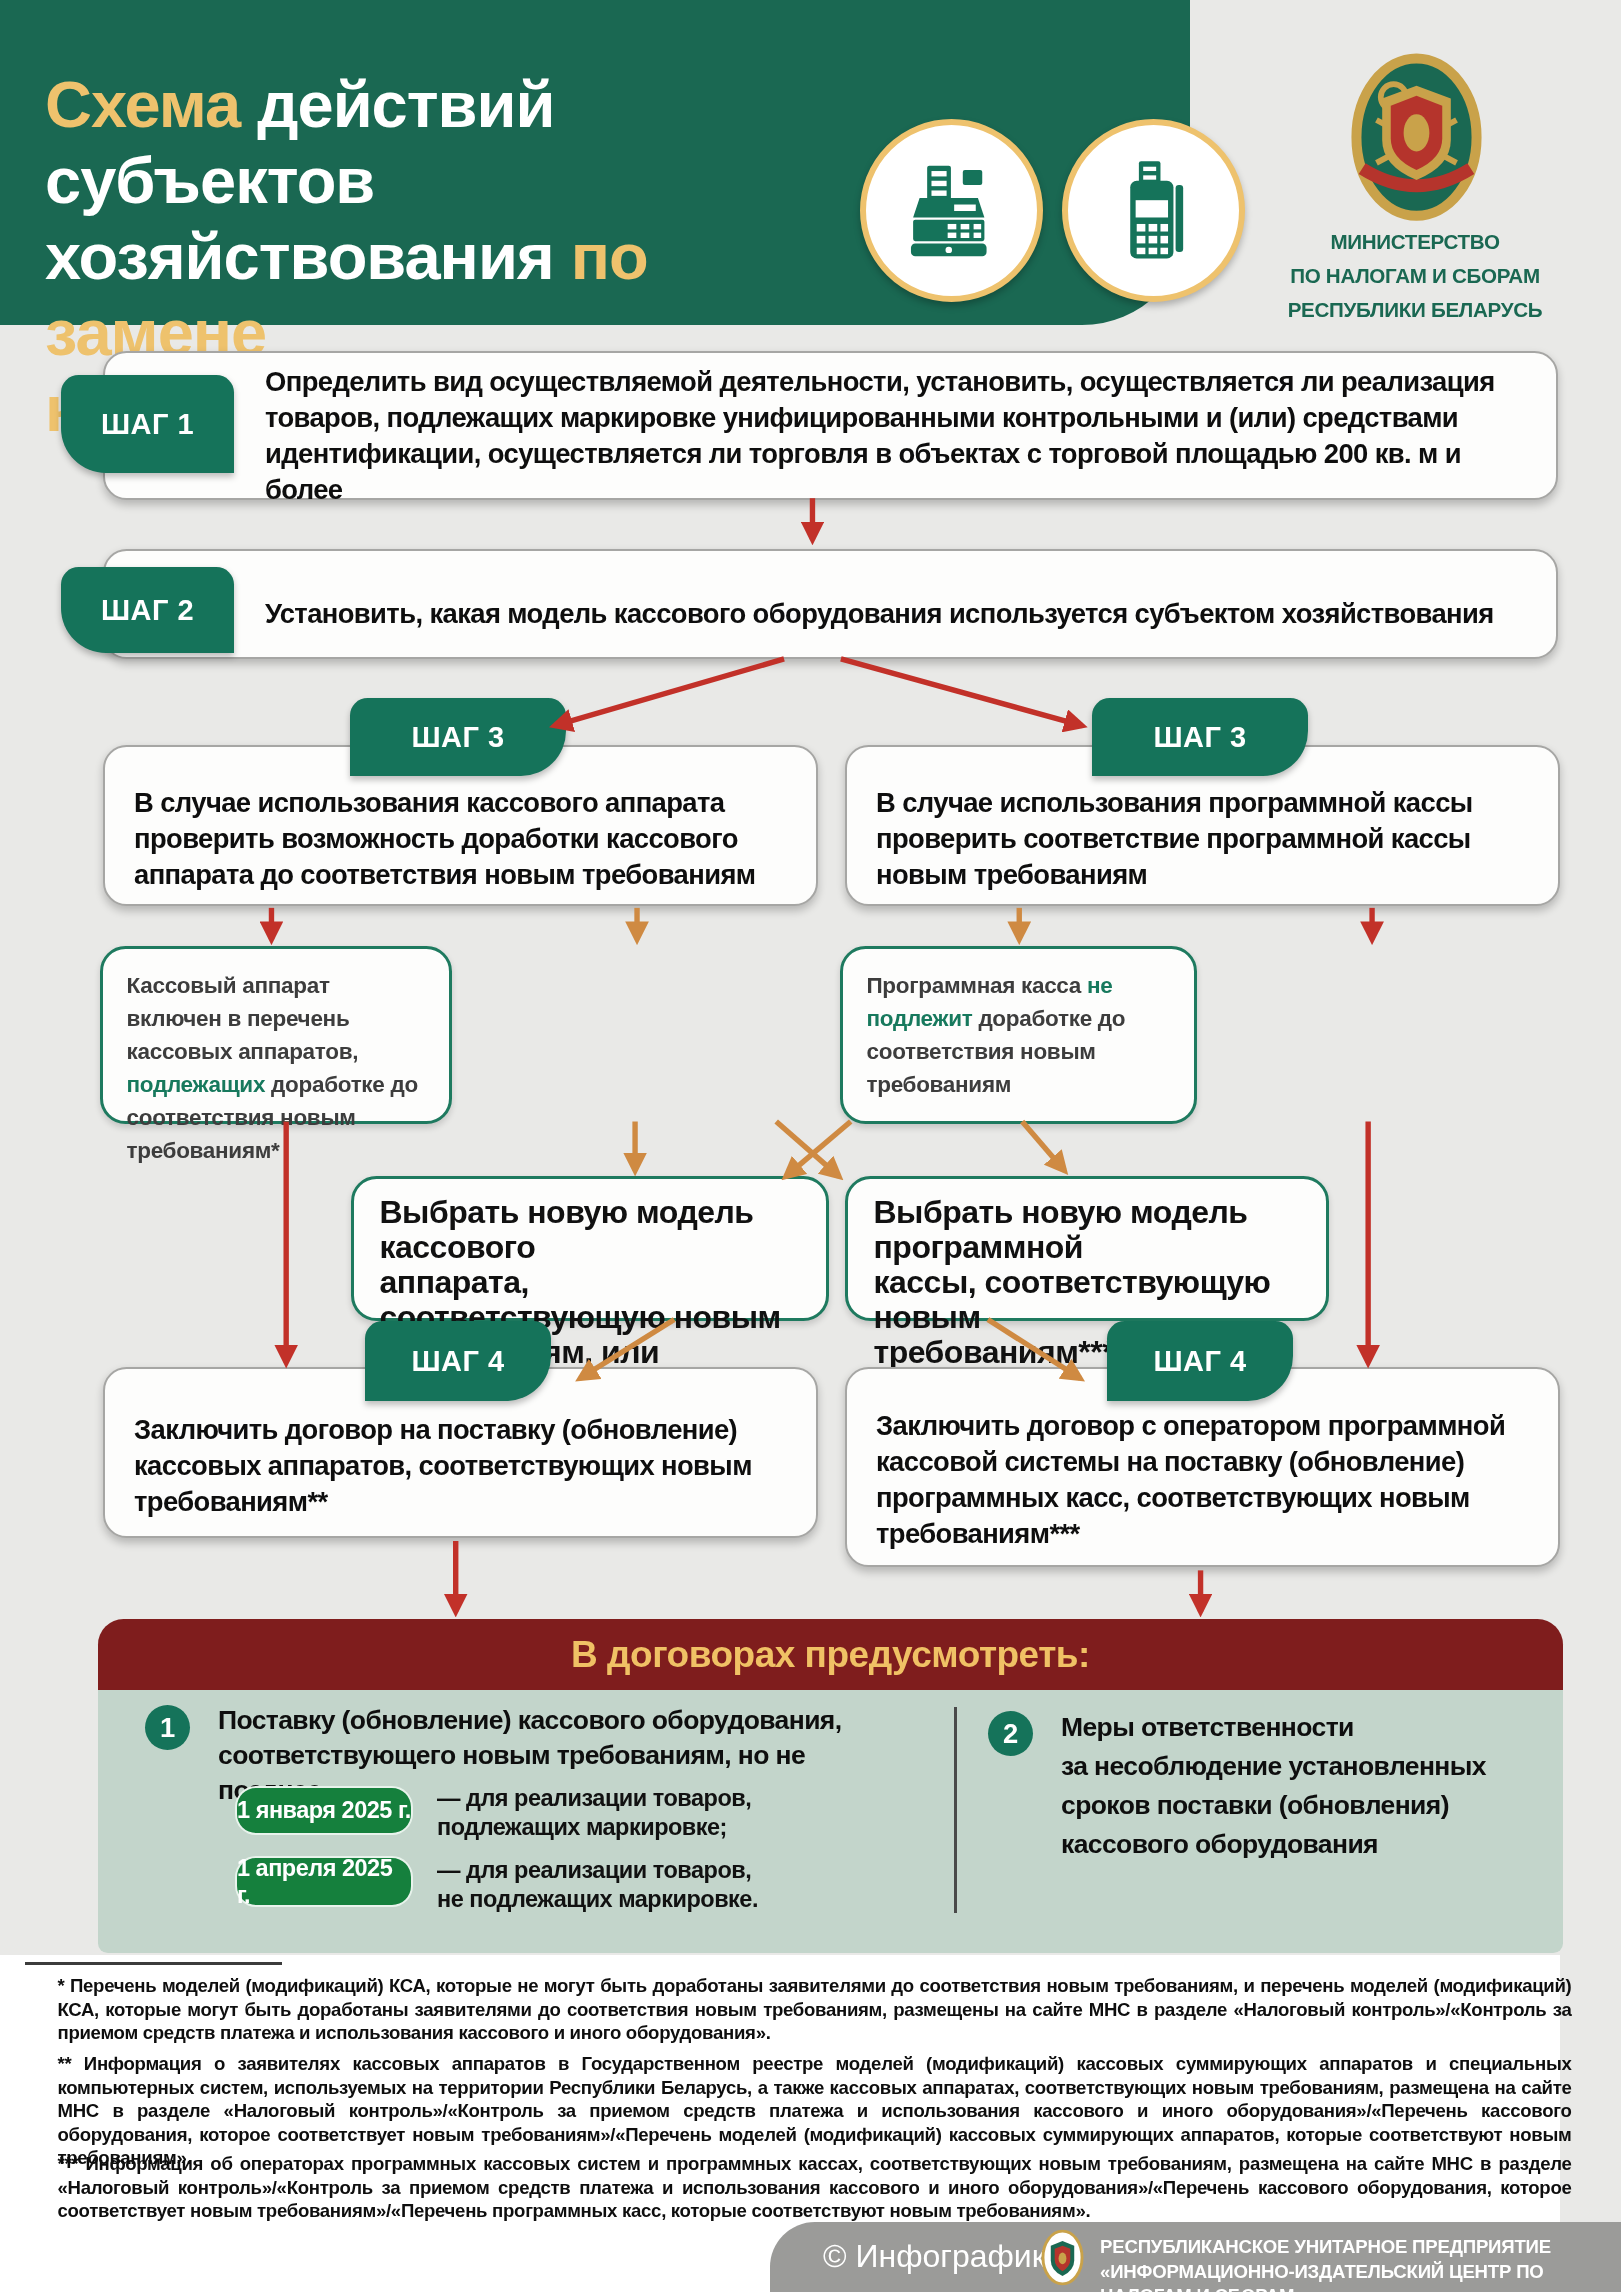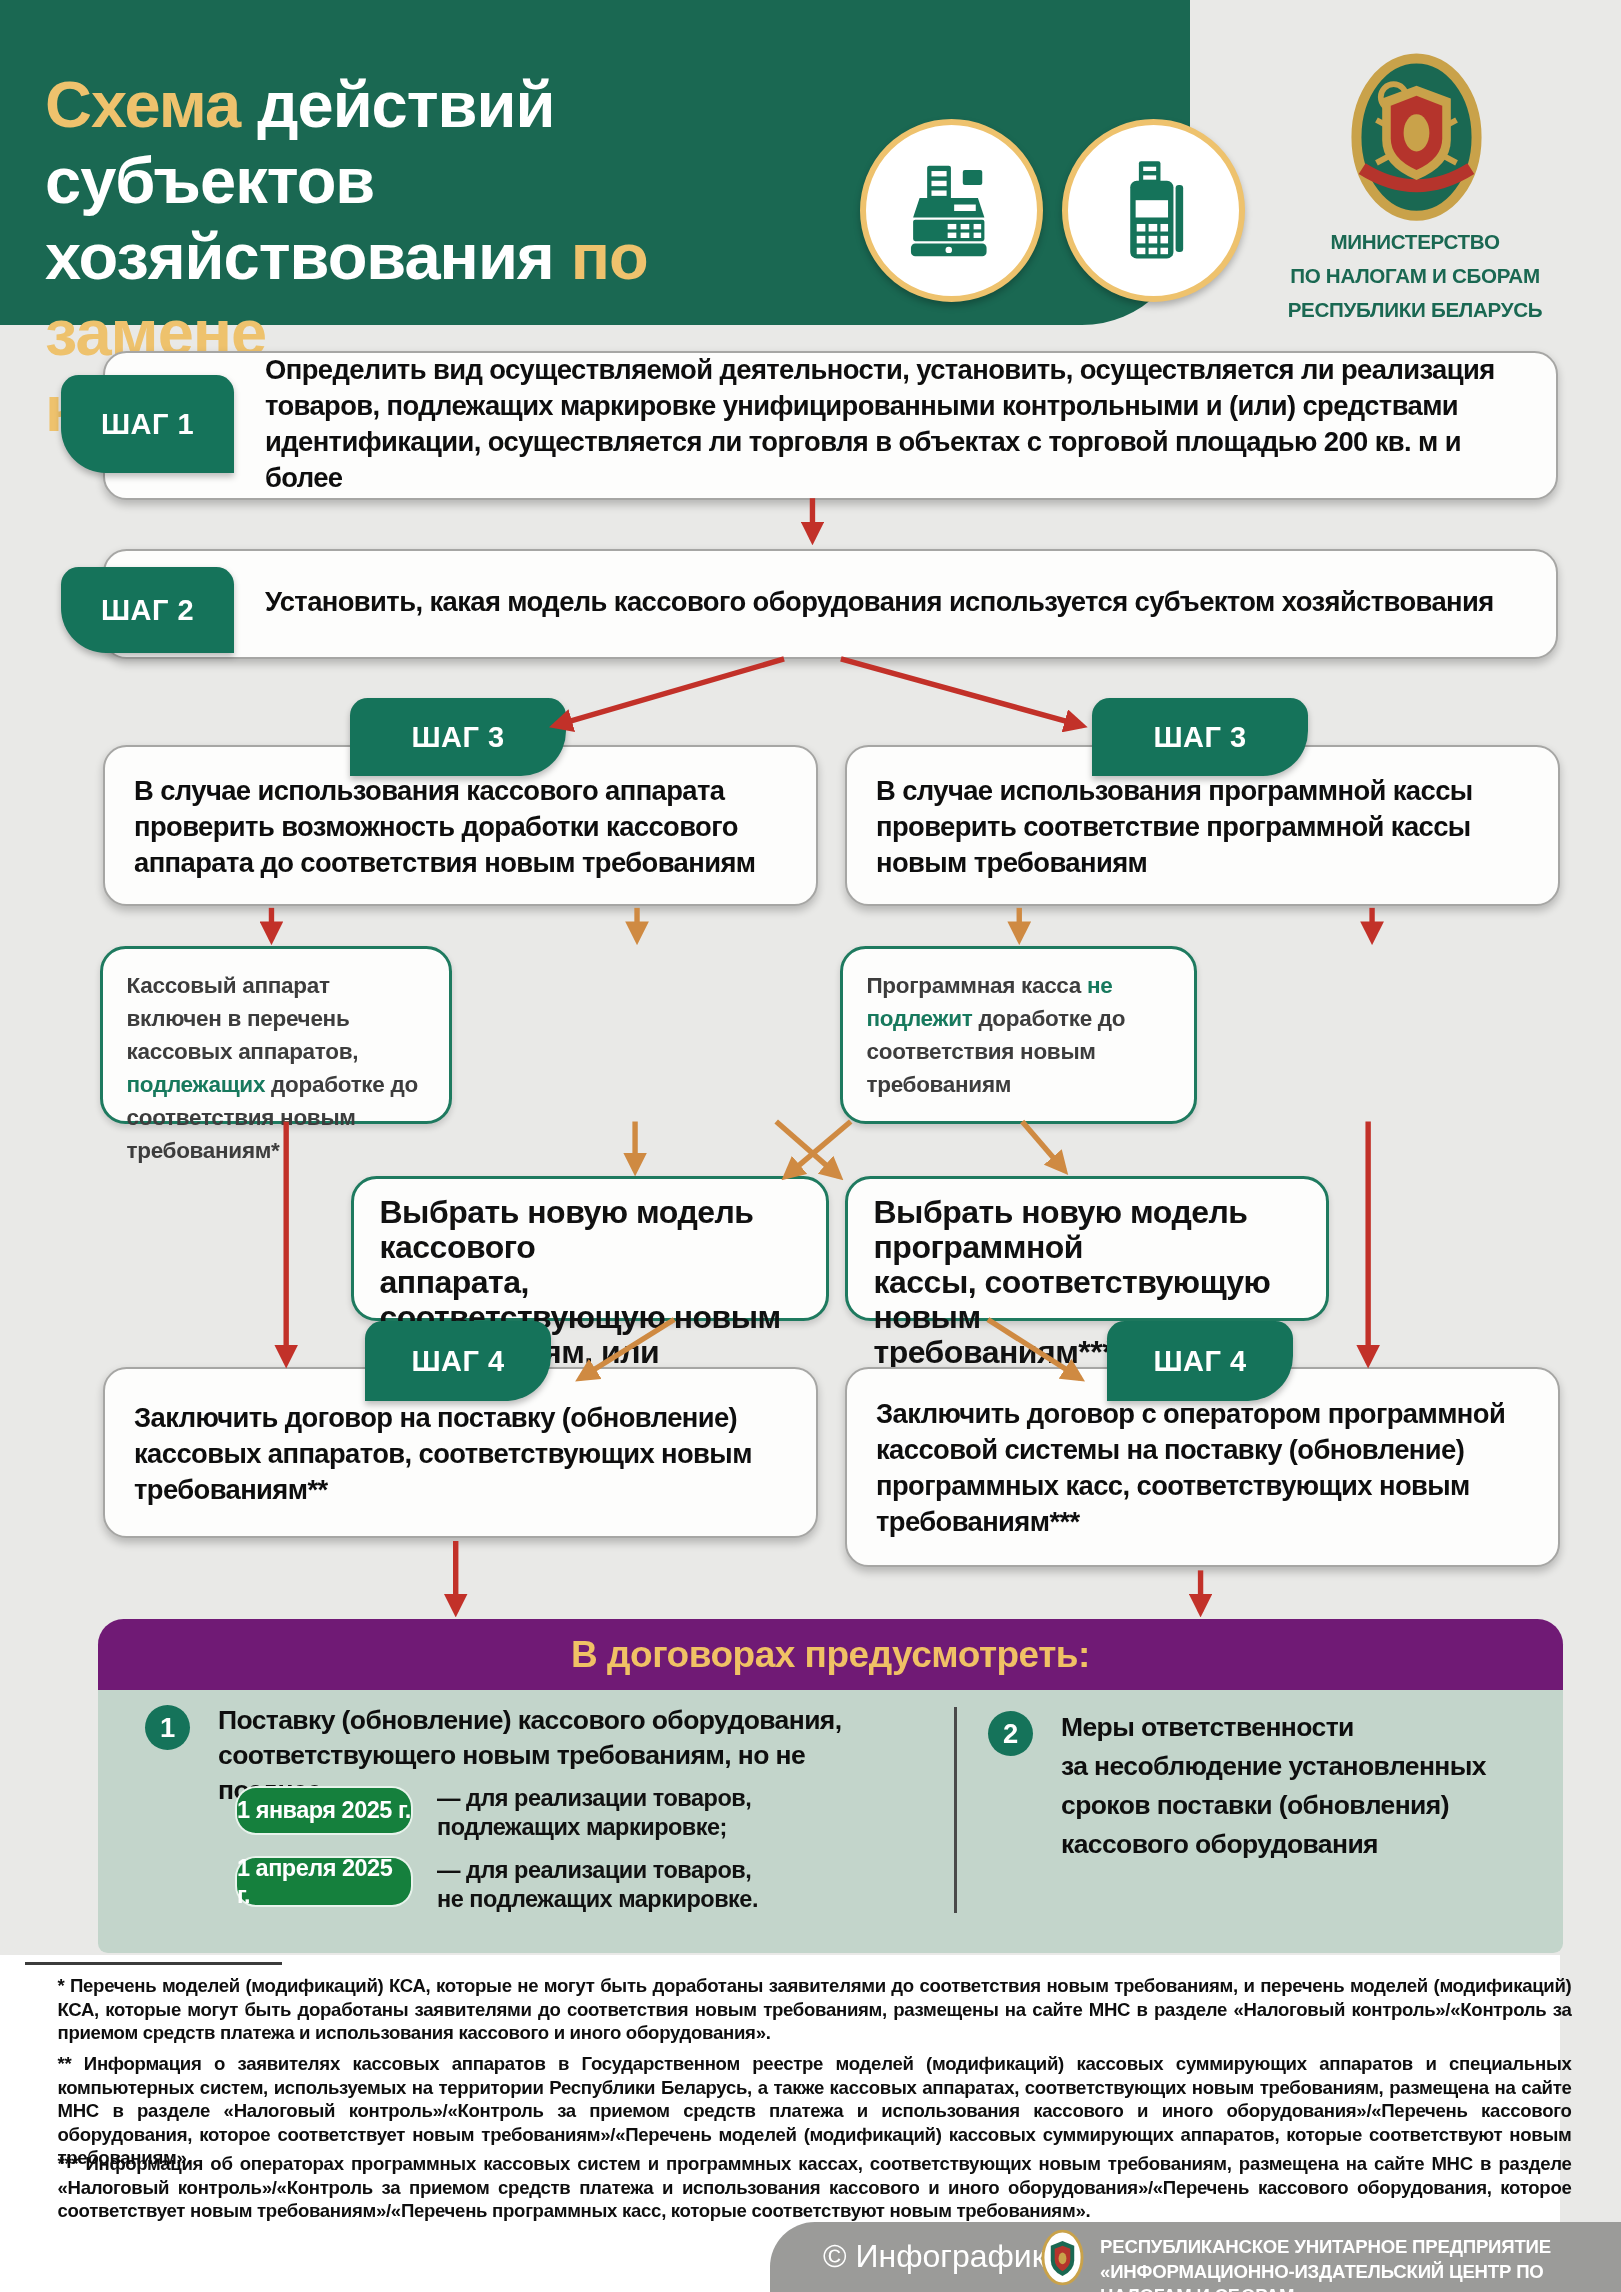--- a/index.html
+++ b/index.html
@@ -14,27 +14,27 @@
   .iconcircle{background:#ffffff;border:6.9px solid #eec26d;border-radius:50%;
               display:flex;align-items:center;justify-content:center;box-shadow:0 3.9px 7.8px rgba(0,0,0,.25);}
   .ministry{color:#1a6852;font-weight:700;font-size:20.6px;text-align:center;line-height:34px;letter-spacing:-0.3px;}
   
   .wbox{background:#fdfdfc;border:2.9px solid #a6a6a4;border-radius:23.5px;box-shadow:0 4.9px 8.8px rgba(0,0,0,.22);}
   .tab{background:#15735a;color:#fff;font-weight:700;font-size:29px;letter-spacing:0.5px;
        display:flex;align-items:center;justify-content:center;box-shadow:0 3.9px 6.9px rgba(0,0,0,.25);}
   .tab-left{border-radius:17.6px 17.6px 0 45px;}
   .tab-center{border-radius:17.6px 17.6px 45px 0;}
   .steptext{font-weight:700;color:#0e0e0e;font-size:27.4px;line-height:36px;letter-spacing:-0.6px;
-            display:flex;align-items:center;white-space:pre-line;}
+            display:flex;align-items:center;white-space:pre-line;margin-top:12px;}
   .gbox{background:#fdfdfc;border:3.9px solid #1e7a5f;border-radius:25.5px;box-shadow:0 3.9px 6.9px rgba(0,0,0,.15);}
   .outtext{font-weight:700;color:#3d3d3d;font-size:22.5px;line-height:33px;letter-spacing:-0.3px;}
   .hl{color:#17795d;}
   .choicetext{font-weight:700;color:#111;font-size:32px;line-height:35px;letter-spacing:-0.5px;white-space:pre-line;}
   
-  .cbar{background:#701a75;border-radius:25.5px 25.5px 0 0;display:flex;align-items:center;justify-content:center;
+  .cbar{background:#7f1d1d;border-radius:25.5px 25.5px 0 0;display:flex;align-items:center;justify-content:center;
         color:#f0c165;font-weight:700;font-size:37px;letter-spacing:-0.5px;}
   .cpanel{background:#c3d5cb;border-radius:0 0 9.8px 9.8px;}
   .numcircle{background:#15735a;color:#fff;border-radius:50%;display:flex;align-items:center;justify-content:center;
              font-weight:700;font-size:27.4px;}
   .citem{font-weight:700;color:#0e0e0e;font-size:26.5px;line-height:35px;letter-spacing:-0.6px;white-space:pre-line;}
   .badge{background:#15803d;border:2.9px solid rgba(255,255,255,.9);border-radius:21px;color:#fff;
          display:flex;align-items:center;justify-content:center;font-weight:700;font-size:23.5px;letter-spacing:-0.5px;}
   .dashtext{font-weight:700;color:#111;font-size:23.5px;line-height:29px;letter-spacing:-0.5px;white-space:pre-line;}
   .vdivider{background:#4a4a4a;}
   

